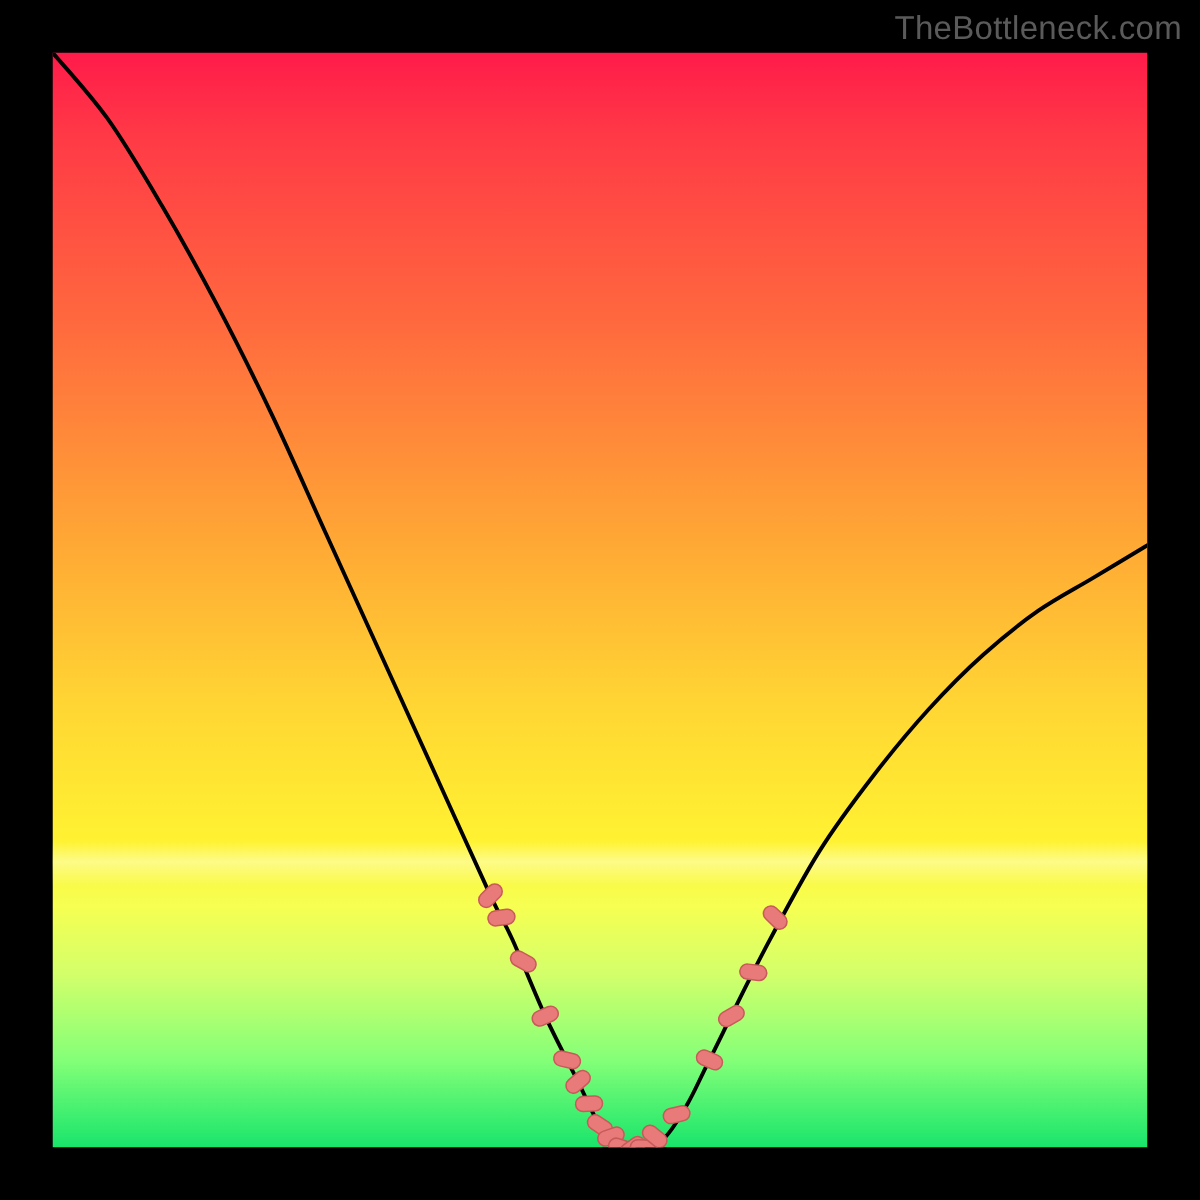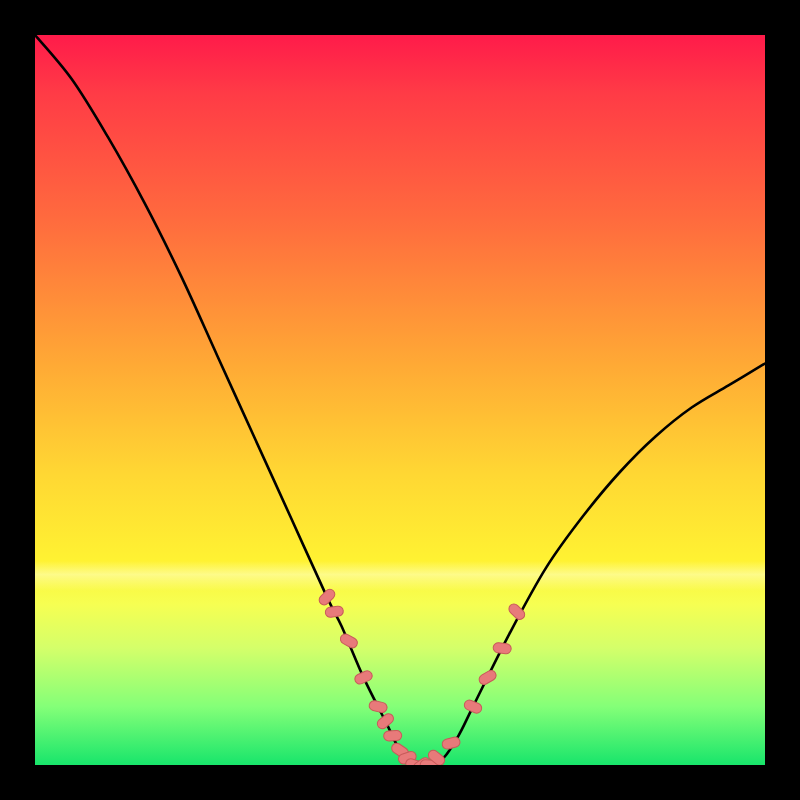--- a/index.html
+++ b/index.html
@@ -69,20 +69,21 @@
   svg.curve {
     position: absolute;
     inset: 0;
   }
 </style>
 </head>
 <body>
 
 <div class="frame">
 
+  <div class="watermark">TheBottleneck.com</div>
 
   <div class="plot-area">
     <div class="gradient-bg"></div>
     <div class="accent-band"></div>
 
     <svg class="curve" viewBox="0 0 730 730" preserveAspectRatio="none">
       <path id="curve-path" d="M 0.0 0.0 C 6.1 7.3, 24.3 26.8, 36.5 43.8 C 48.7 60.8, 60.8 81.5, 73.0 102.2 C 85.2 122.9, 97.3 144.8, 109.5 167.9 C 121.7 191.0, 133.8 215.3, 146.0 240.9 C 158.2 266.4, 170.3 294.4, 182.5 321.2 C 194.7 348.0, 206.8 374.7, 219.0 401.5 C 231.2 428.3, 243.3 455.0, 255.5 481.8 C 267.7 508.6, 283.5 543.9, 292.0 562.1 C 300.5 580.4, 300.5 577.9, 306.6 591.3 C 312.7 604.7, 321.2 626.6, 328.5 642.4 C 335.8 658.2, 344.3 674.0, 350.4 686.2 C 356.5 698.4, 360.1 708.1, 365.0 715.4 C 369.9 722.7, 374.7 727.6, 379.6 730.0 C 384.5 732.4, 389.3 731.2, 394.2 730.0 C 399.1 728.8, 403.9 727.6, 408.8 722.7 C 413.7 717.8, 418.5 709.3, 423.4 700.8 C 428.3 692.3, 429.5 688.6, 438.0 671.6 C 446.5 654.6, 462.3 621.7, 474.5 598.6 C 486.7 575.5, 498.8 552.4, 511.0 532.9 C 523.2 513.4, 535.3 497.6, 547.5 481.8 C 559.7 466.0, 571.8 451.4, 584.0 438.0 C 596.2 424.6, 608.3 412.4, 620.5 401.5 C 632.7 390.6, 644.8 380.8, 657.0 372.3 C 669.2 363.8, 681.3 357.7, 693.5 350.4 C 705.7 343.1, 723.9 332.1, 730.0 328.5" fill="none" stroke="#000" stroke-width="2.6" stroke-linecap="round" stroke-linejoin="round"></path>
       <g id="markers">
           <g transform="translate(292.0,562.1) rotate(-45)">
             <rect x="-9" y="-5" width="18" height="10" rx="5" ry="5" fill="#e87a7a" stroke="#c85a5a" stroke-width="1"></rect>

